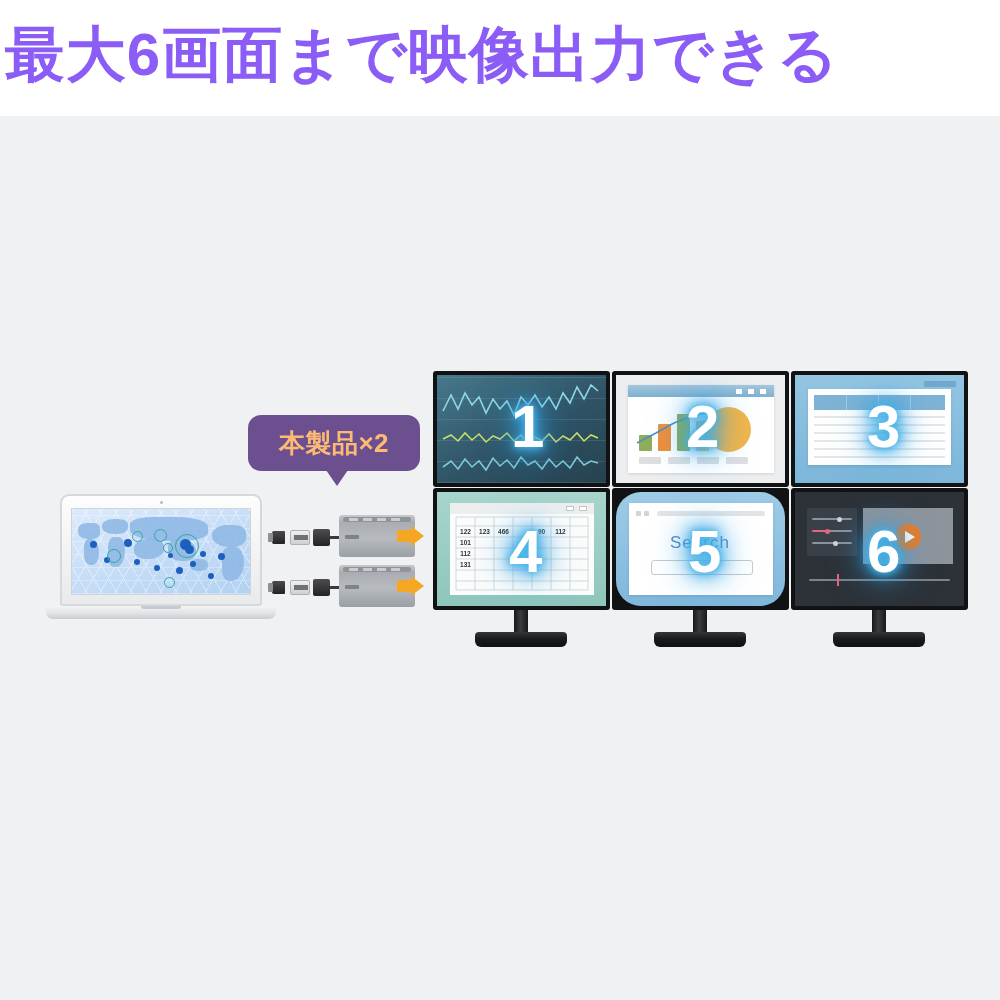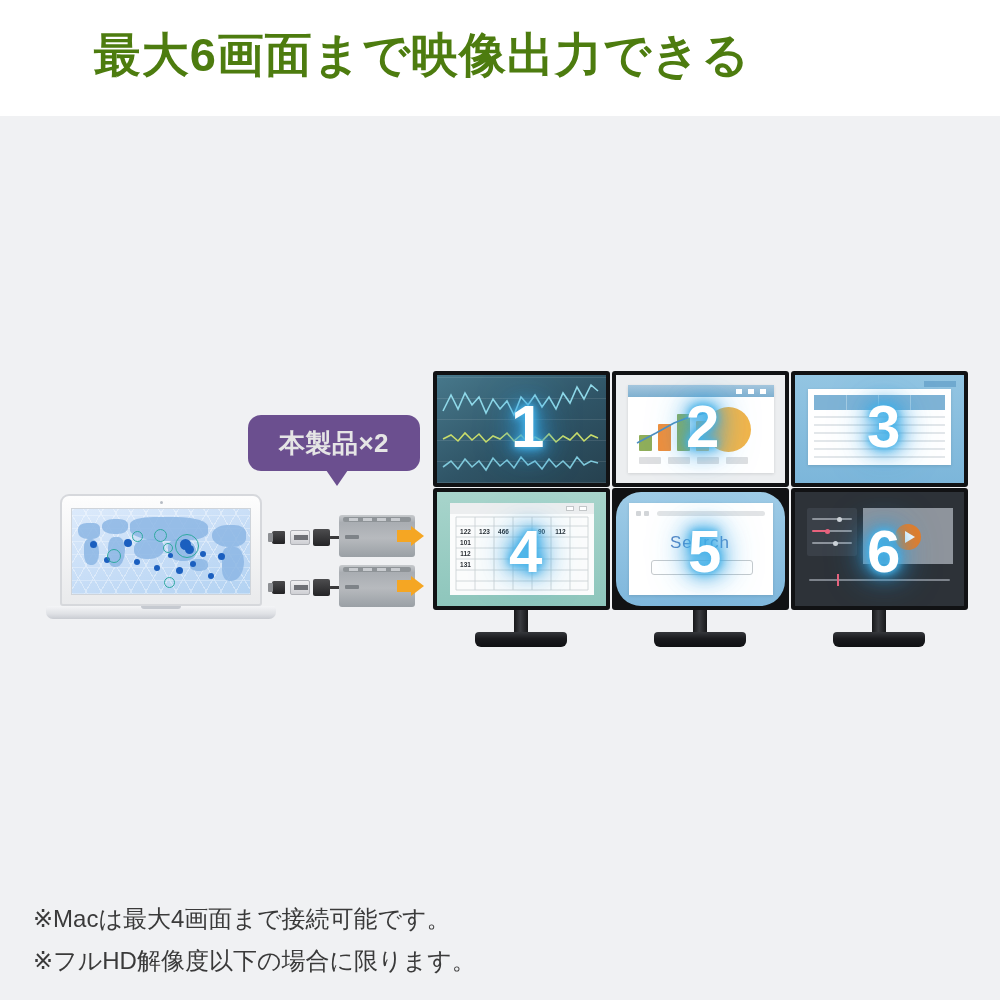--- a/index.html
+++ b/index.html
@@ -12,22 +12,22 @@
   #root { position: relative; width: 1000px; height: 1000px; }
 
   
   .header-band {
     position: absolute; left: 0; top: 0; width: 1000px; height: 116px;
     background: #ffffff;
   }
   .page-title {
     position: absolute; left: 0; top: 22px; width: 844px;
     text-align: center;
-    font-size: 47px; font-weight: 700; letter-spacing: 1px;
-    color: #4d7c0f; line-height: 66px; white-space: nowrap;
+    font-size: 60px; font-weight: 700; letter-spacing: 1px;
+    color: #8b5cf6; line-height: 66px; white-space: nowrap;
   }
 
   
   .body-band {
     position: absolute; left: 0; top: 116px; width: 1000px; height: 884px;
     background: #f0f1f3;
   }
 
   
   .laptop { position: absolute; left: 46px; top: 494px; width: 230px; height: 140px; }
@@ -61,21 +61,21 @@
   }
   .notch { position:absolute; left:50%; margin-left:-20px; top:0; width:40px; height:3px;
            background:#c5c9d0; border-radius:0 0 4px 4px; }
 
   
   .callout {
     position: absolute; left: 248px; top: 415px; width: 172px; height: 56px;
     background: #6b4f8f; border-radius: 13px;
   }
   .callout-text {
-    position:absolute; inset:0; color:#e5e5e5; font-size: 26px; font-weight:700;
+    position:absolute; inset:0; color:#fdba74; font-size: 26px; font-weight:700;
     display:flex; align-items:center; justify-content:center; letter-spacing:0.5px;
   }
   .callout-tail {
     position:absolute; left:326px; top:470px; width:0; height:0;
     border-left:11px solid transparent; border-right:11px solid transparent;
     border-top:16px solid #6b4f8f;
   }
 
   
   .cableset { position:absolute; }
@@ -428,18 +428,14 @@
   </div>
 
   <div class="stand-neck" style="left:514px;top:610px;"></div>
   <div class="stand-foot" style="left:475px;top:632px;"></div>
   <div class="stand-neck" style="left:693px;top:610px;"></div>
   <div class="stand-foot" style="left:654px;top:632px;"></div>
   <div class="stand-neck" style="left:872px;top:610px;"></div>
   <div class="stand-foot" style="left:833px;top:632px;"></div>
 
 
-  <div class="footnotes">
-    <div class="fn">※Macは最大4画面まで接続可能です。</div>
-    <div class="fn">※フルHD解像度以下の場合に限ります。</div>
-  </div>
 
 </div>
 
 </body></html>

